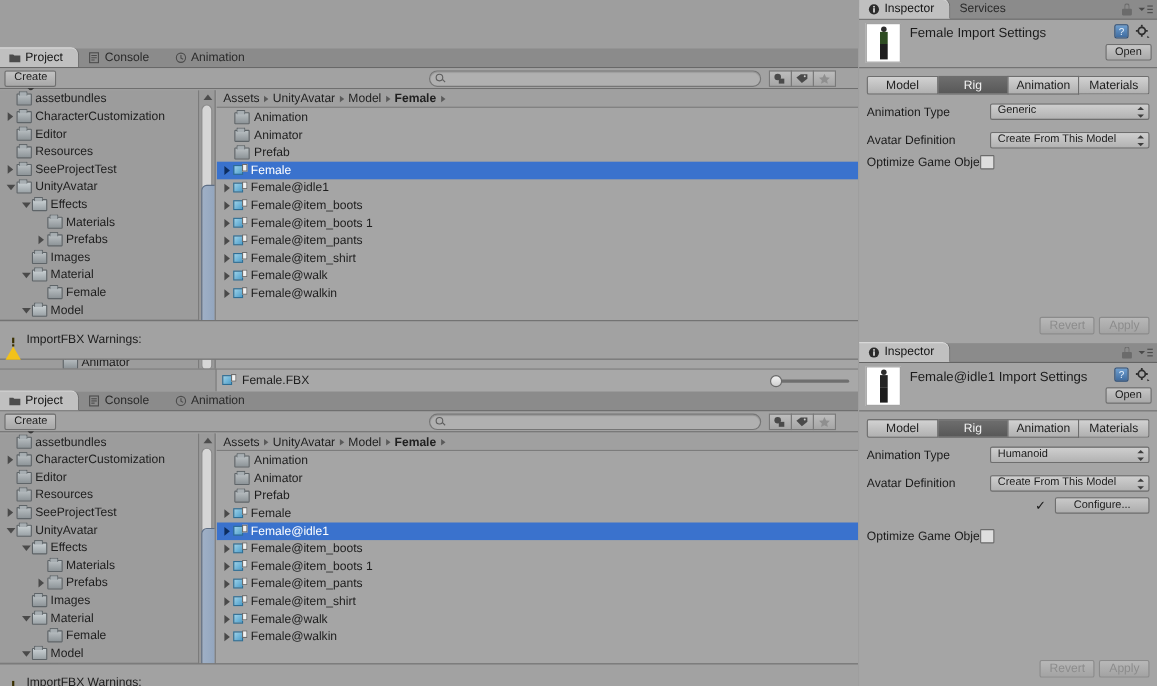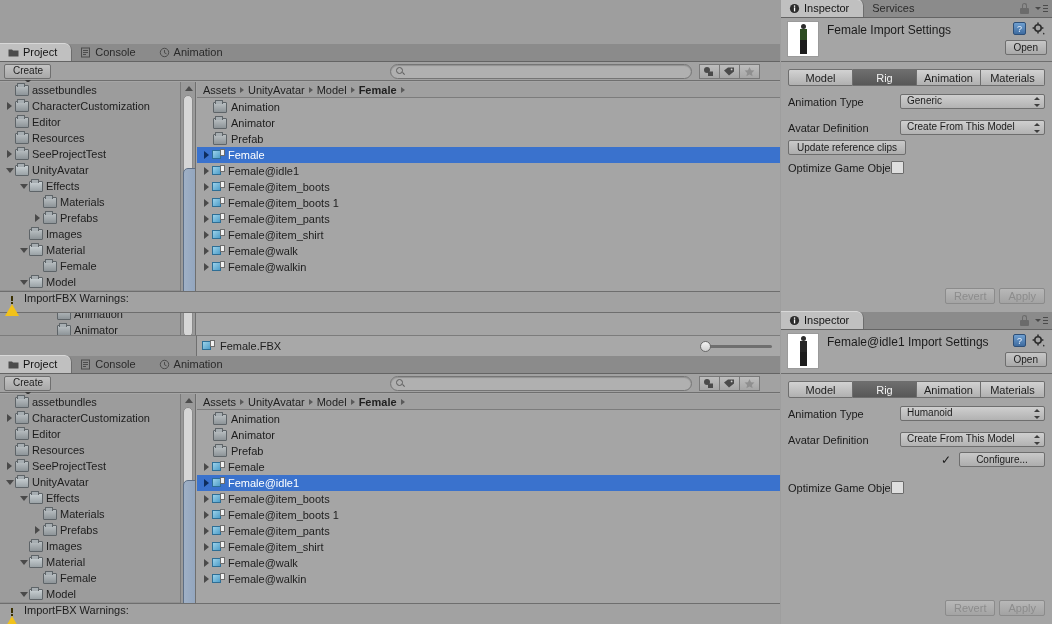--- a/index.html
+++ b/index.html
@@ -179,23 +179,23 @@
     font-size: 11px; color: #1d1d1d;
   }
   .statusbar .fbxicon { margin-right: 2px; }
   .zoomslider { position: absolute; right: 8px; top: 6px; width: 70px; height: 9px; }
   .zoomslider .bar { position:absolute; left:0; right:0; top:3px; height:3px; background:#6f6f6f; border-radius:2px; }
   .zoomslider .knob { position:absolute; left:-2px; top:-1px; width:11px; height:11px; border-radius:50%; background:linear-gradient(#f3f3f3,#cfcfcf); border:1px solid #6a6a6a; }
   .statusleftfill { position:absolute; left:0; bottom:0; width:197px; height:21px; background:#9c9c9c; border-top:1px solid #7c7c7c; border-right:1px solid #6f6f6f; }
 
   
   .warnbar {
-    position: absolute; left: 0; width: 780px; height: 22px;
+    position: absolute; left: 0; width: 780px; height: 36px;
     background: #a2a2a2; border-top: 1px solid #6e6e6e; border-bottom: 1px solid #6e6e6e;
-    display: flex; gap: 5px; padding-left: 5px;
+    display: flex; align-items: center; gap: 5px; padding-left: 5px;
     font-size: 11px; color: #1c1c1c;
   }
   .warnicon { width: 14px; height: 12px; position: relative; }
   .warnicon .tri {
     width:0;height:0;border-left:7px solid transparent;border-right:7px solid transparent;border-bottom:12px solid #f2c21a;
   }
   .warnicon .bang {
     position:absolute; left:6px; top:4px; width:2px; height:5px; background:#3a3000;
   }
   .warnicon .bang:after { content:''; position:absolute; left:0; top:6px; width:2px; height:2px; background:#3a3000; }
@@ -678,25 +678,20 @@
           <div class="dropdown">
             <span>Create From This Model</span>
             <span class="ddarrows">
                 <span class="u"></span>
                 <span class="d"></span>
               </span>
           </div>
         </div>
 
 
-        <div class="row">
-          <div class="btn-wide">
-            <span>Update reference clips</span>
-          </div>
-        </div>
 
         <div class="row">
           <span class="lbl" style="width:auto;flex:0 0 auto;">Optimize Game Obje</span>
           <span class="checkbox"></span>
         </div>
 
         <div class="footbtns">
           <div class="btn-dim">
               <span>Revert</span>
             </div>

